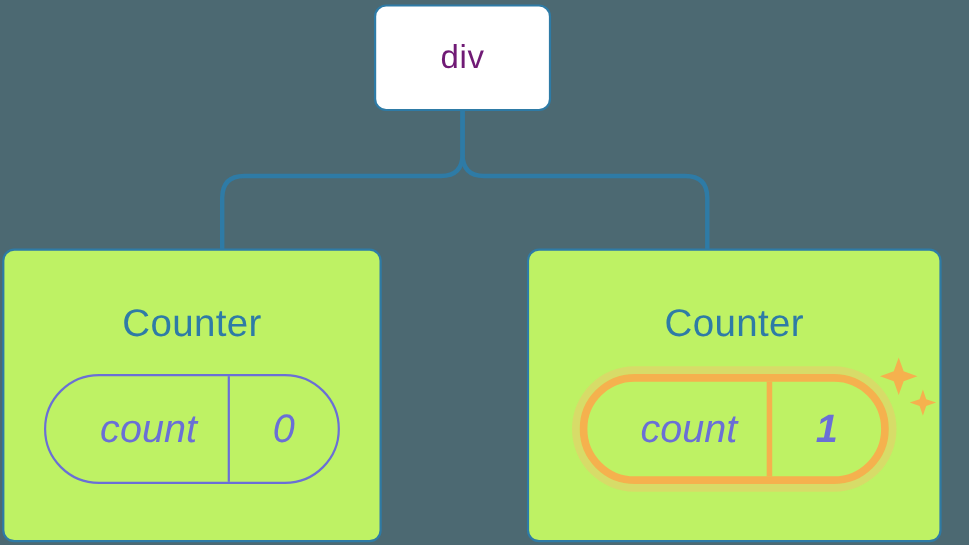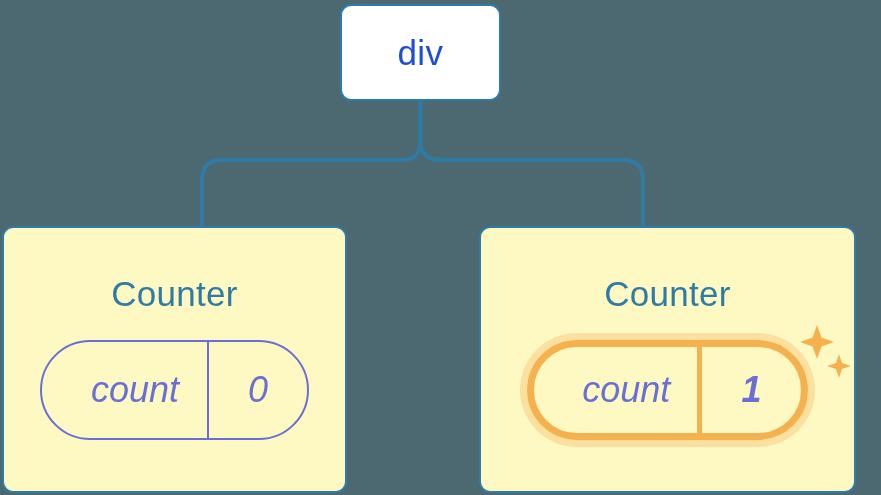--- a/index.html
+++ b/index.html
@@ -40,31 +40,31 @@
     height: 97px;
     background: #ffffff;
     border: 2px solid #2e7ba6;
     border-radius: 11px;
     box-sizing: border-box;
     display: flex;
     align-items: center;
     justify-content: center;
   }
   .node-root-label {
-    font-size: 35px;
-    color: #1d4ed8;
+    font-size: 30px;
+    color: #701a75;
     letter-spacing: 0.5px;
     line-height: 1;
     text-align: center;
   }
 
   
   .card {
     position: absolute;
-    background: #fef9c3;
+    background: #bef264;
     border: 2px solid #2e7ba6;
     border-radius: 11px;
     box-sizing: border-box;
   }
   .card-left {
     left: 2px;
     top: 226px;
     width: 345px;
     height: 267px;
   }

